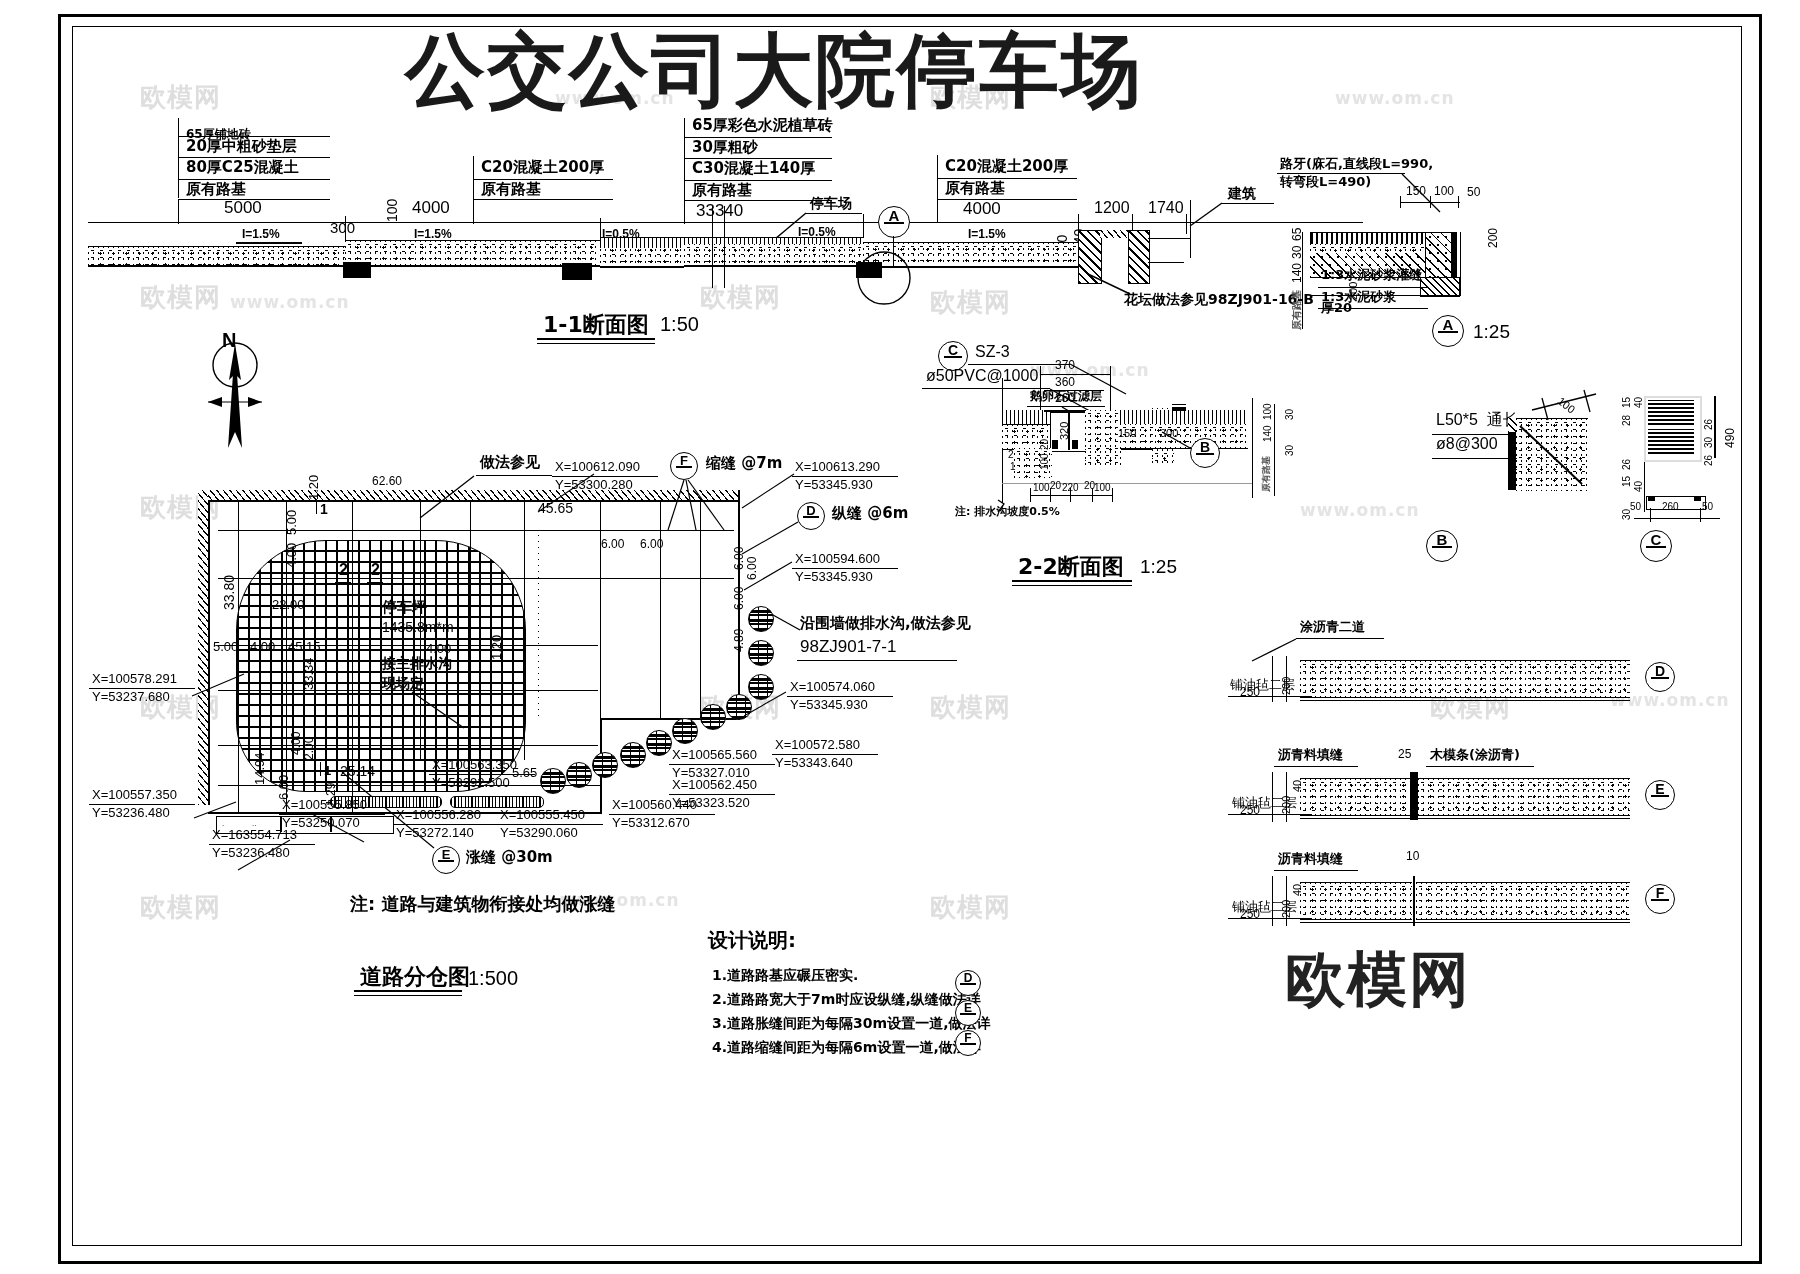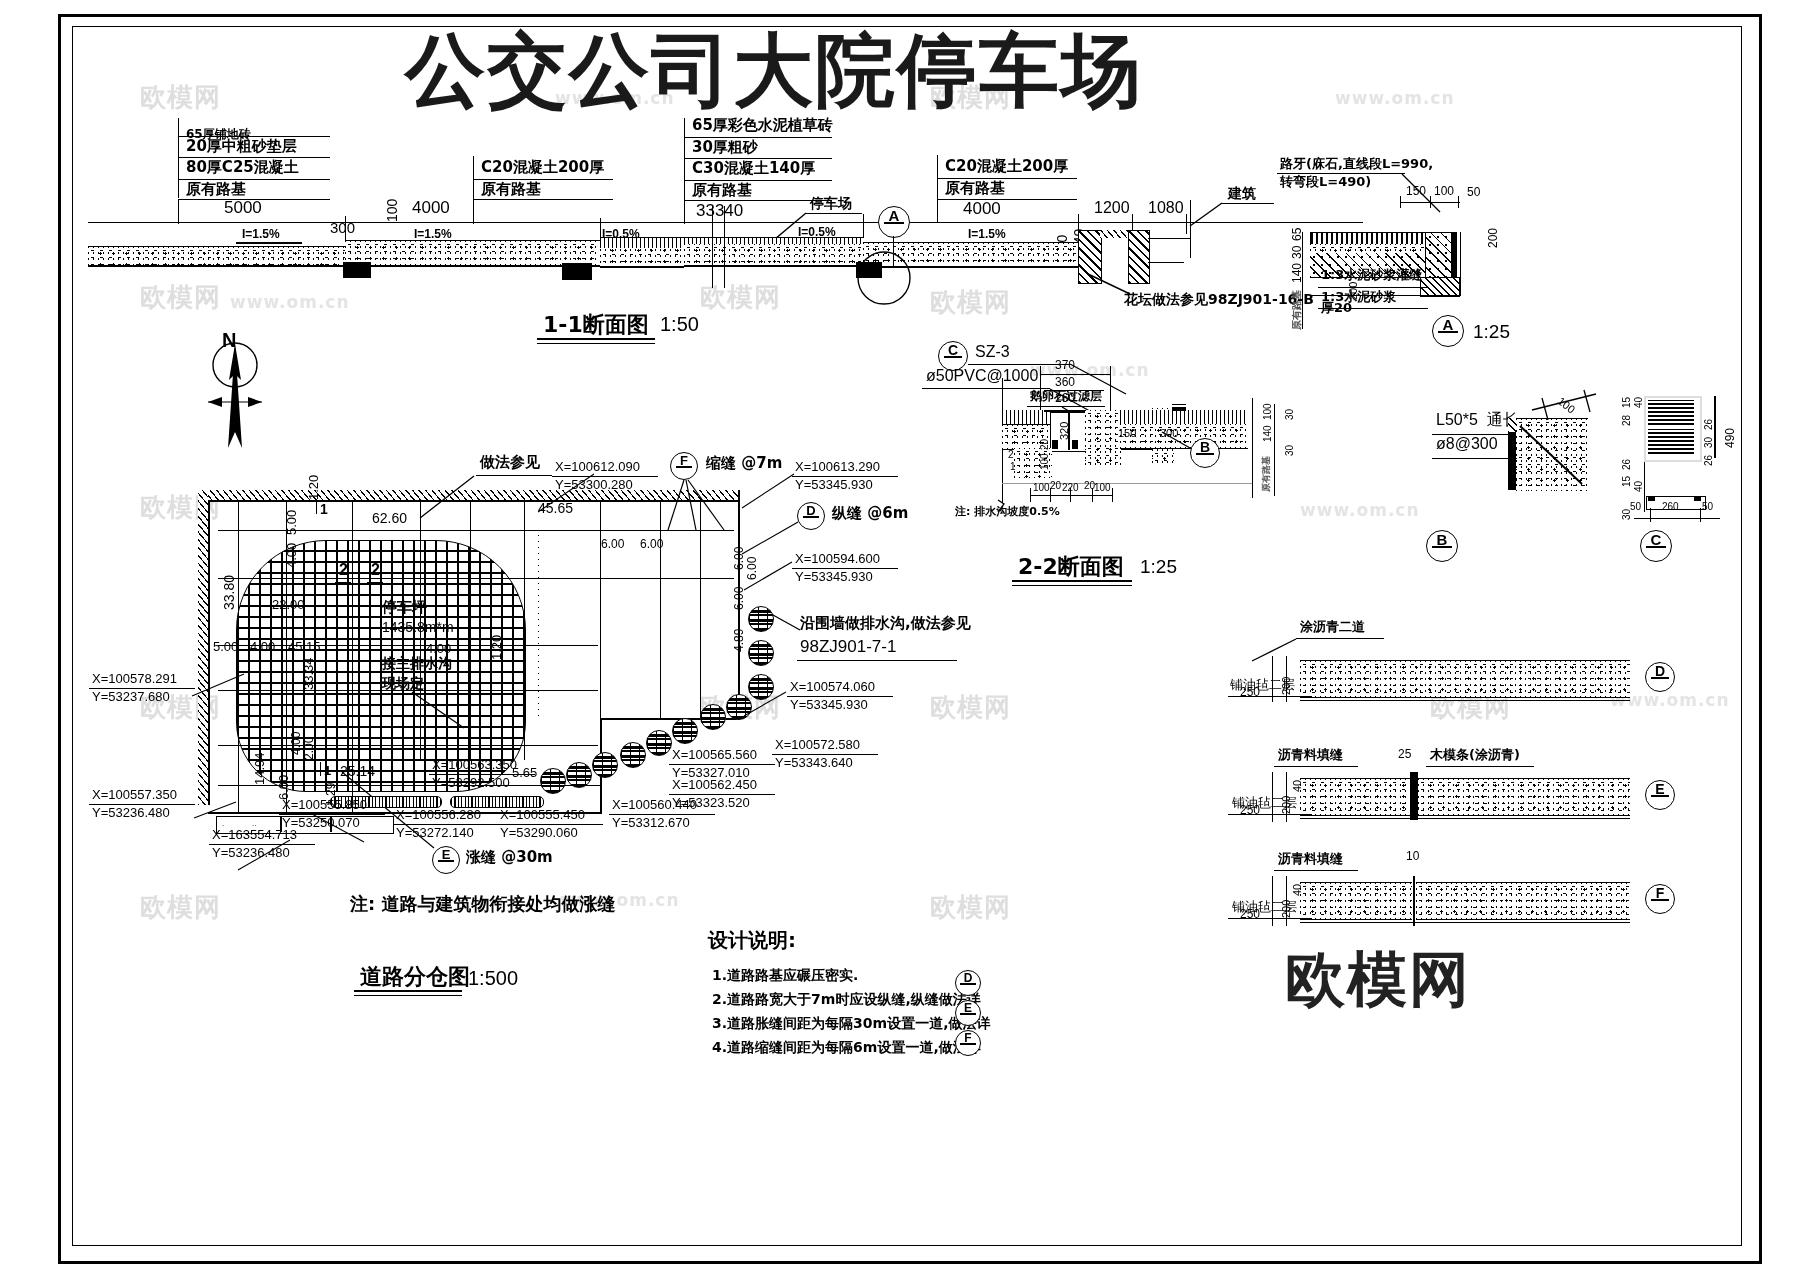--- a/index.html
+++ b/index.html
@@ -170,21 +170,21 @@
     <div class="vl" style="left:937px;top:199px;height:24px;"></div>
     <div class="vl" style="left:1078px;top:214px;height:22px;"></div>
     <div class="vl" style="left:1132px;top:214px;height:20px;"></div>
     <div class="vl" style="left:1186px;top:214px;height:20px;"></div>
 
     <div class="t num" style="left:224px;top:199px;font-size:17px;">5000</div>
     <div class="t num" style="left:412px;top:199px;font-size:17px;">4000</div>
     <div class="t num" style="left:696px;top:202px;font-size:17px;">33340</div>
     <div class="t num" style="left:963px;top:200px;font-size:17px;">4000</div>
     <div class="t num" style="left:1094px;top:200px;font-size:16px;">1200</div>
-    <div class="t num" style="left:1148px;top:200px;font-size:16px;">1080</div>
+    <div class="t num" style="left:1148px;top:200px;font-size:16px;">1740</div>
 
     <div class="t num" style="left:330px;top:220px;font-size:15px;">300</div>
     <div class="t num vert" style="left:385px;top:222px;font-size:14px;transform:rotate(-90deg);">100</div>
     <div class="t num vert" style="left:1055px;top:258px;font-size:14px;transform:rotate(-90deg);">440</div>
     <div class="t num vert" style="left:1072px;top:252px;font-size:14px;transform:rotate(-90deg);">240</div>
 
     <div class="t num" style="left:242px;top:228px;font-size:12px;font-weight:700;">I=1.5%</div>
     <div class="hl2" style="left:236px;top:242px;width:66px;"></div>
     <div class="t num" style="left:414px;top:228px;font-size:12px;font-weight:700;">I=1.5%</div>
     <div class="hl2" style="left:410px;top:242px;width:66px;"></div>
@@ -568,21 +568,21 @@
 
     <div class="t cn" style="left:382px;top:600px;font-size:15px;">停车坪</div>
     <div class="t num" style="left:382px;top:620px;font-size:14px;">1435.8m*m</div>
     <div class="t num" style="left:339px;top:562px;font-size:16px;font-weight:700;">2</div>
     <div class="hl" style="left:335px;top:582px;width:16px;"></div>
     <div class="t num" style="left:371px;top:562px;font-size:16px;font-weight:700;">2</div>
     <div class="hl" style="left:367px;top:582px;width:16px;"></div>
 
     <div class="t num vert" style="left:307px;top:500px;font-size:13px;transform:rotate(-90deg);">1.20</div>
     <div class="t num vert" style="left:285px;top:535px;font-size:13px;transform:rotate(-90deg);">5.00</div>
-    <div class="t num" style="left:372px;top:511px;font-size:14px;">62.60</div>
+    <div class="t num" style="left:372px;top:475px;font-size:12px;">62.60</div>
     <div class="t num" style="left:538px;top:501px;font-size:14px;">45.65</div>
     <div class="t num" style="left:320px;top:502px;font-size:14px;font-weight:700;">1</div>
     <div class="vl" style="left:316px;top:500px;height:14px;"></div>
     <div class="t num vert" style="left:285px;top:568px;font-size:13px;transform:rotate(-90deg);">4.00</div>
 
     <div class="t num vert" style="left:222px;top:610px;font-size:14px;transform:rotate(-90deg);">33.80</div>
     <div class="t num" style="left:213px;top:640px;font-size:13px;">5.00</div>
     <div class="t num" style="left:250px;top:640px;font-size:13px;">4.00</div>
     <div class="t num vert" style="left:253px;top:785px;font-size:13px;transform:rotate(-90deg);">14.94</div>
     <div class="t num vert" style="left:277px;top:800px;font-size:13px;transform:rotate(-90deg);">6.00</div>

